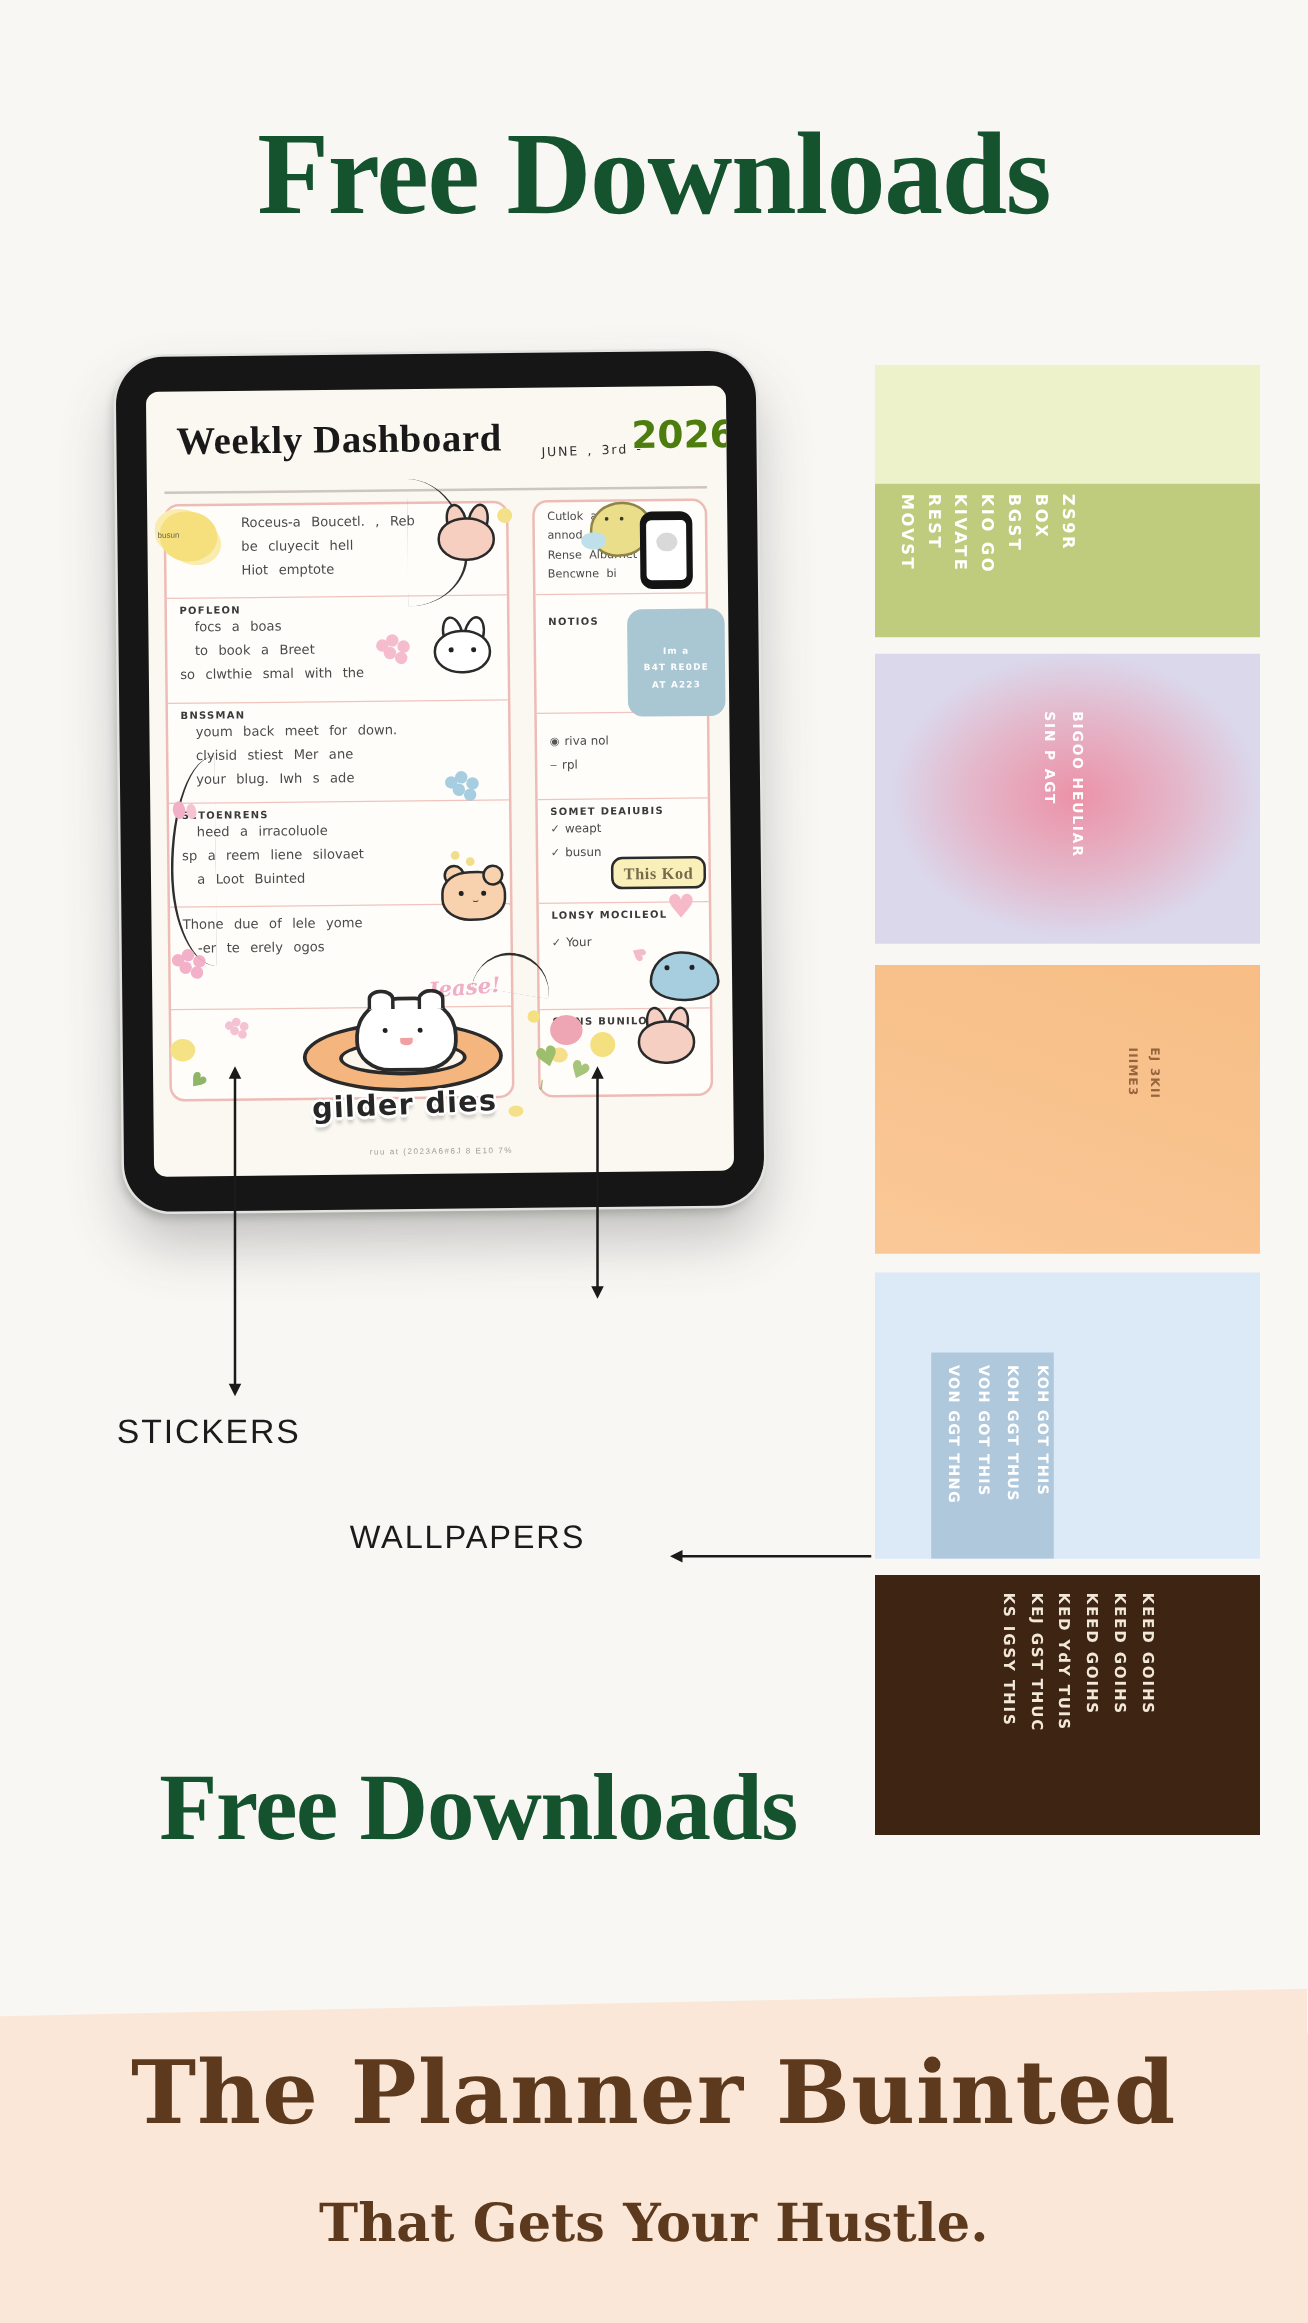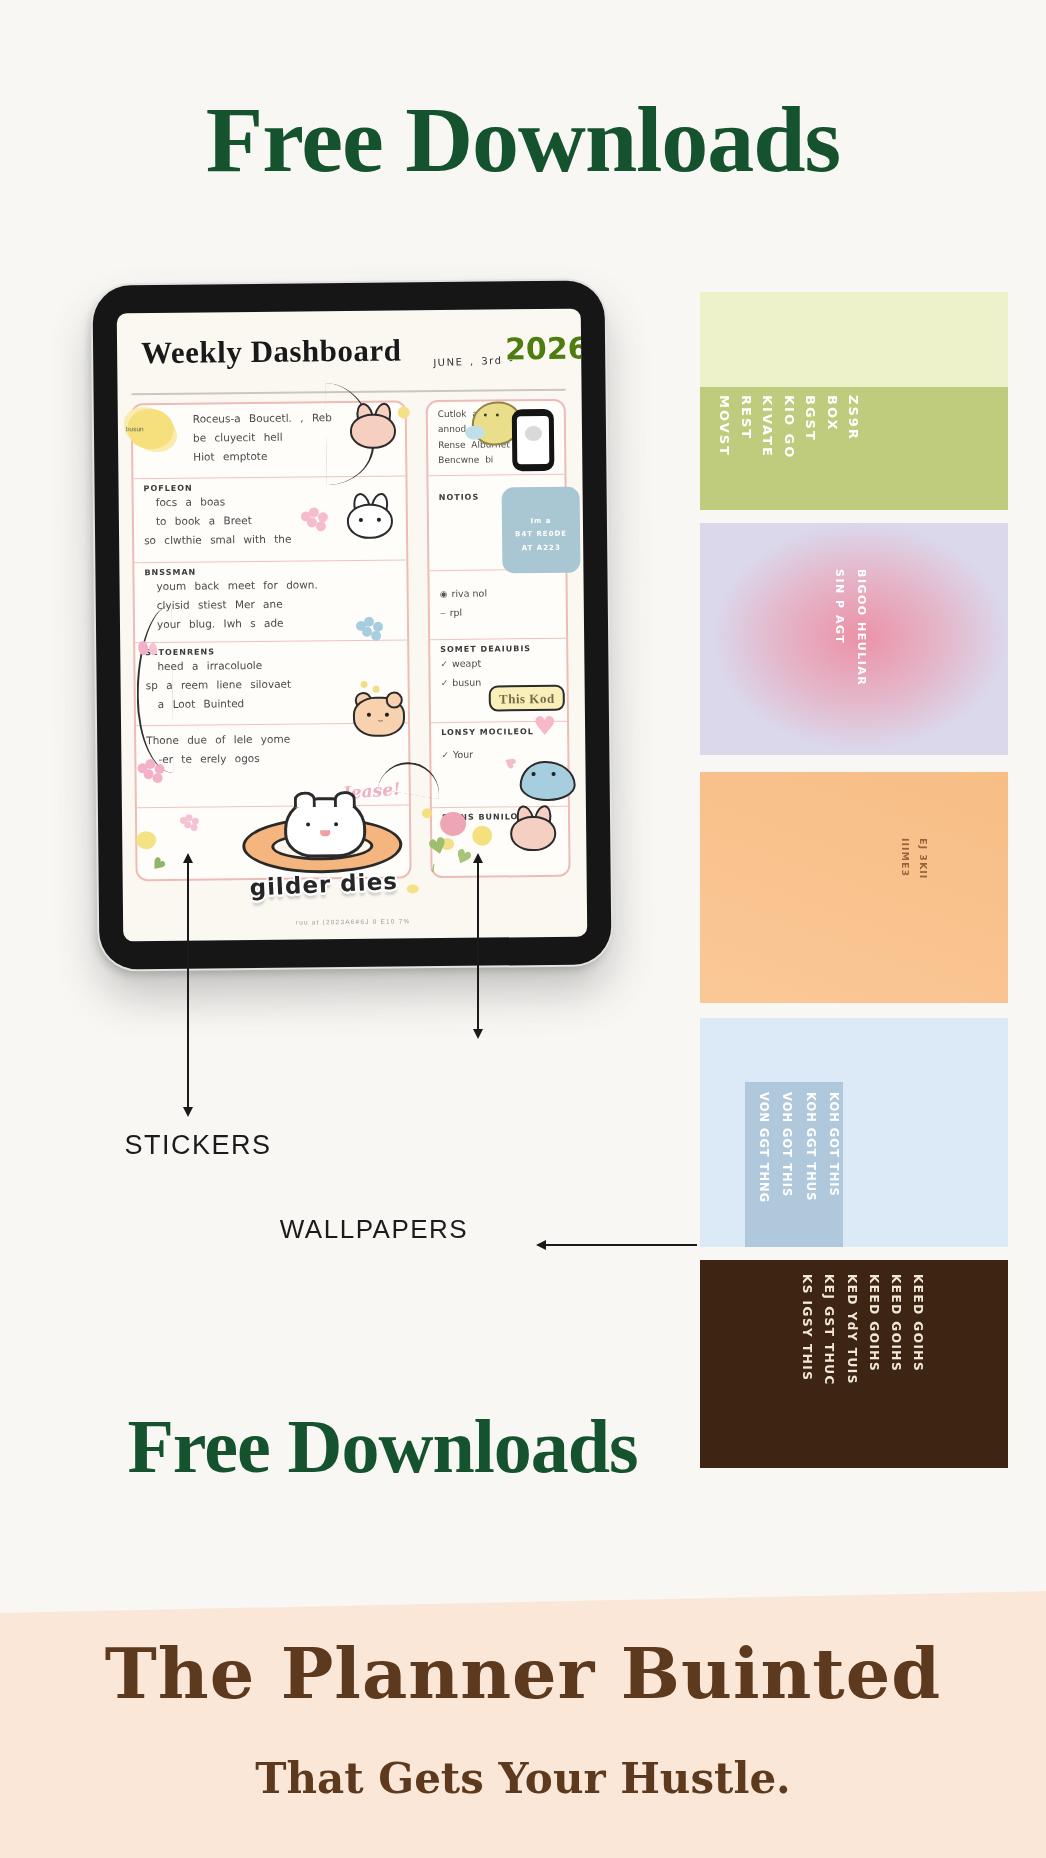--- a/index.html
+++ b/index.html
@@ -302,21 +302,21 @@
           <div class="ear r"></div>
           <div class="face"></div>
       </div>
     </div>
   </div>
 
   <div class="conn-v" style="left:187px; top:862px; height:246px;"></div>
   <div class="conn-v" style="left:477px; top:862px; height:168px;"></div>
   <div class="conn-h" style="left:545px; top:1244px; width:152px;"></div>
 
-  <div class="biglabel" style="left:98px; top:1130px; width:200px;">STICKERS</div>
+  <div class="biglabel" style="left:67px; top:1130px; width:200px;">STICKERS</div>
   <div class="biglabel" style="left:249px; top:1214px; width:250px; font-size:26px;">WALLPAPERS</div>
 
   <div class="swatch" id="sw-green">
     <div class="sw-green-top"></div>
     <div class="sw-green-bot">
       <div class="vtext vt-green">
         <div>ZS9R</div>
         <div>BOX</div>
         <div>BGST</div>
         <div>KIO GO</div>

